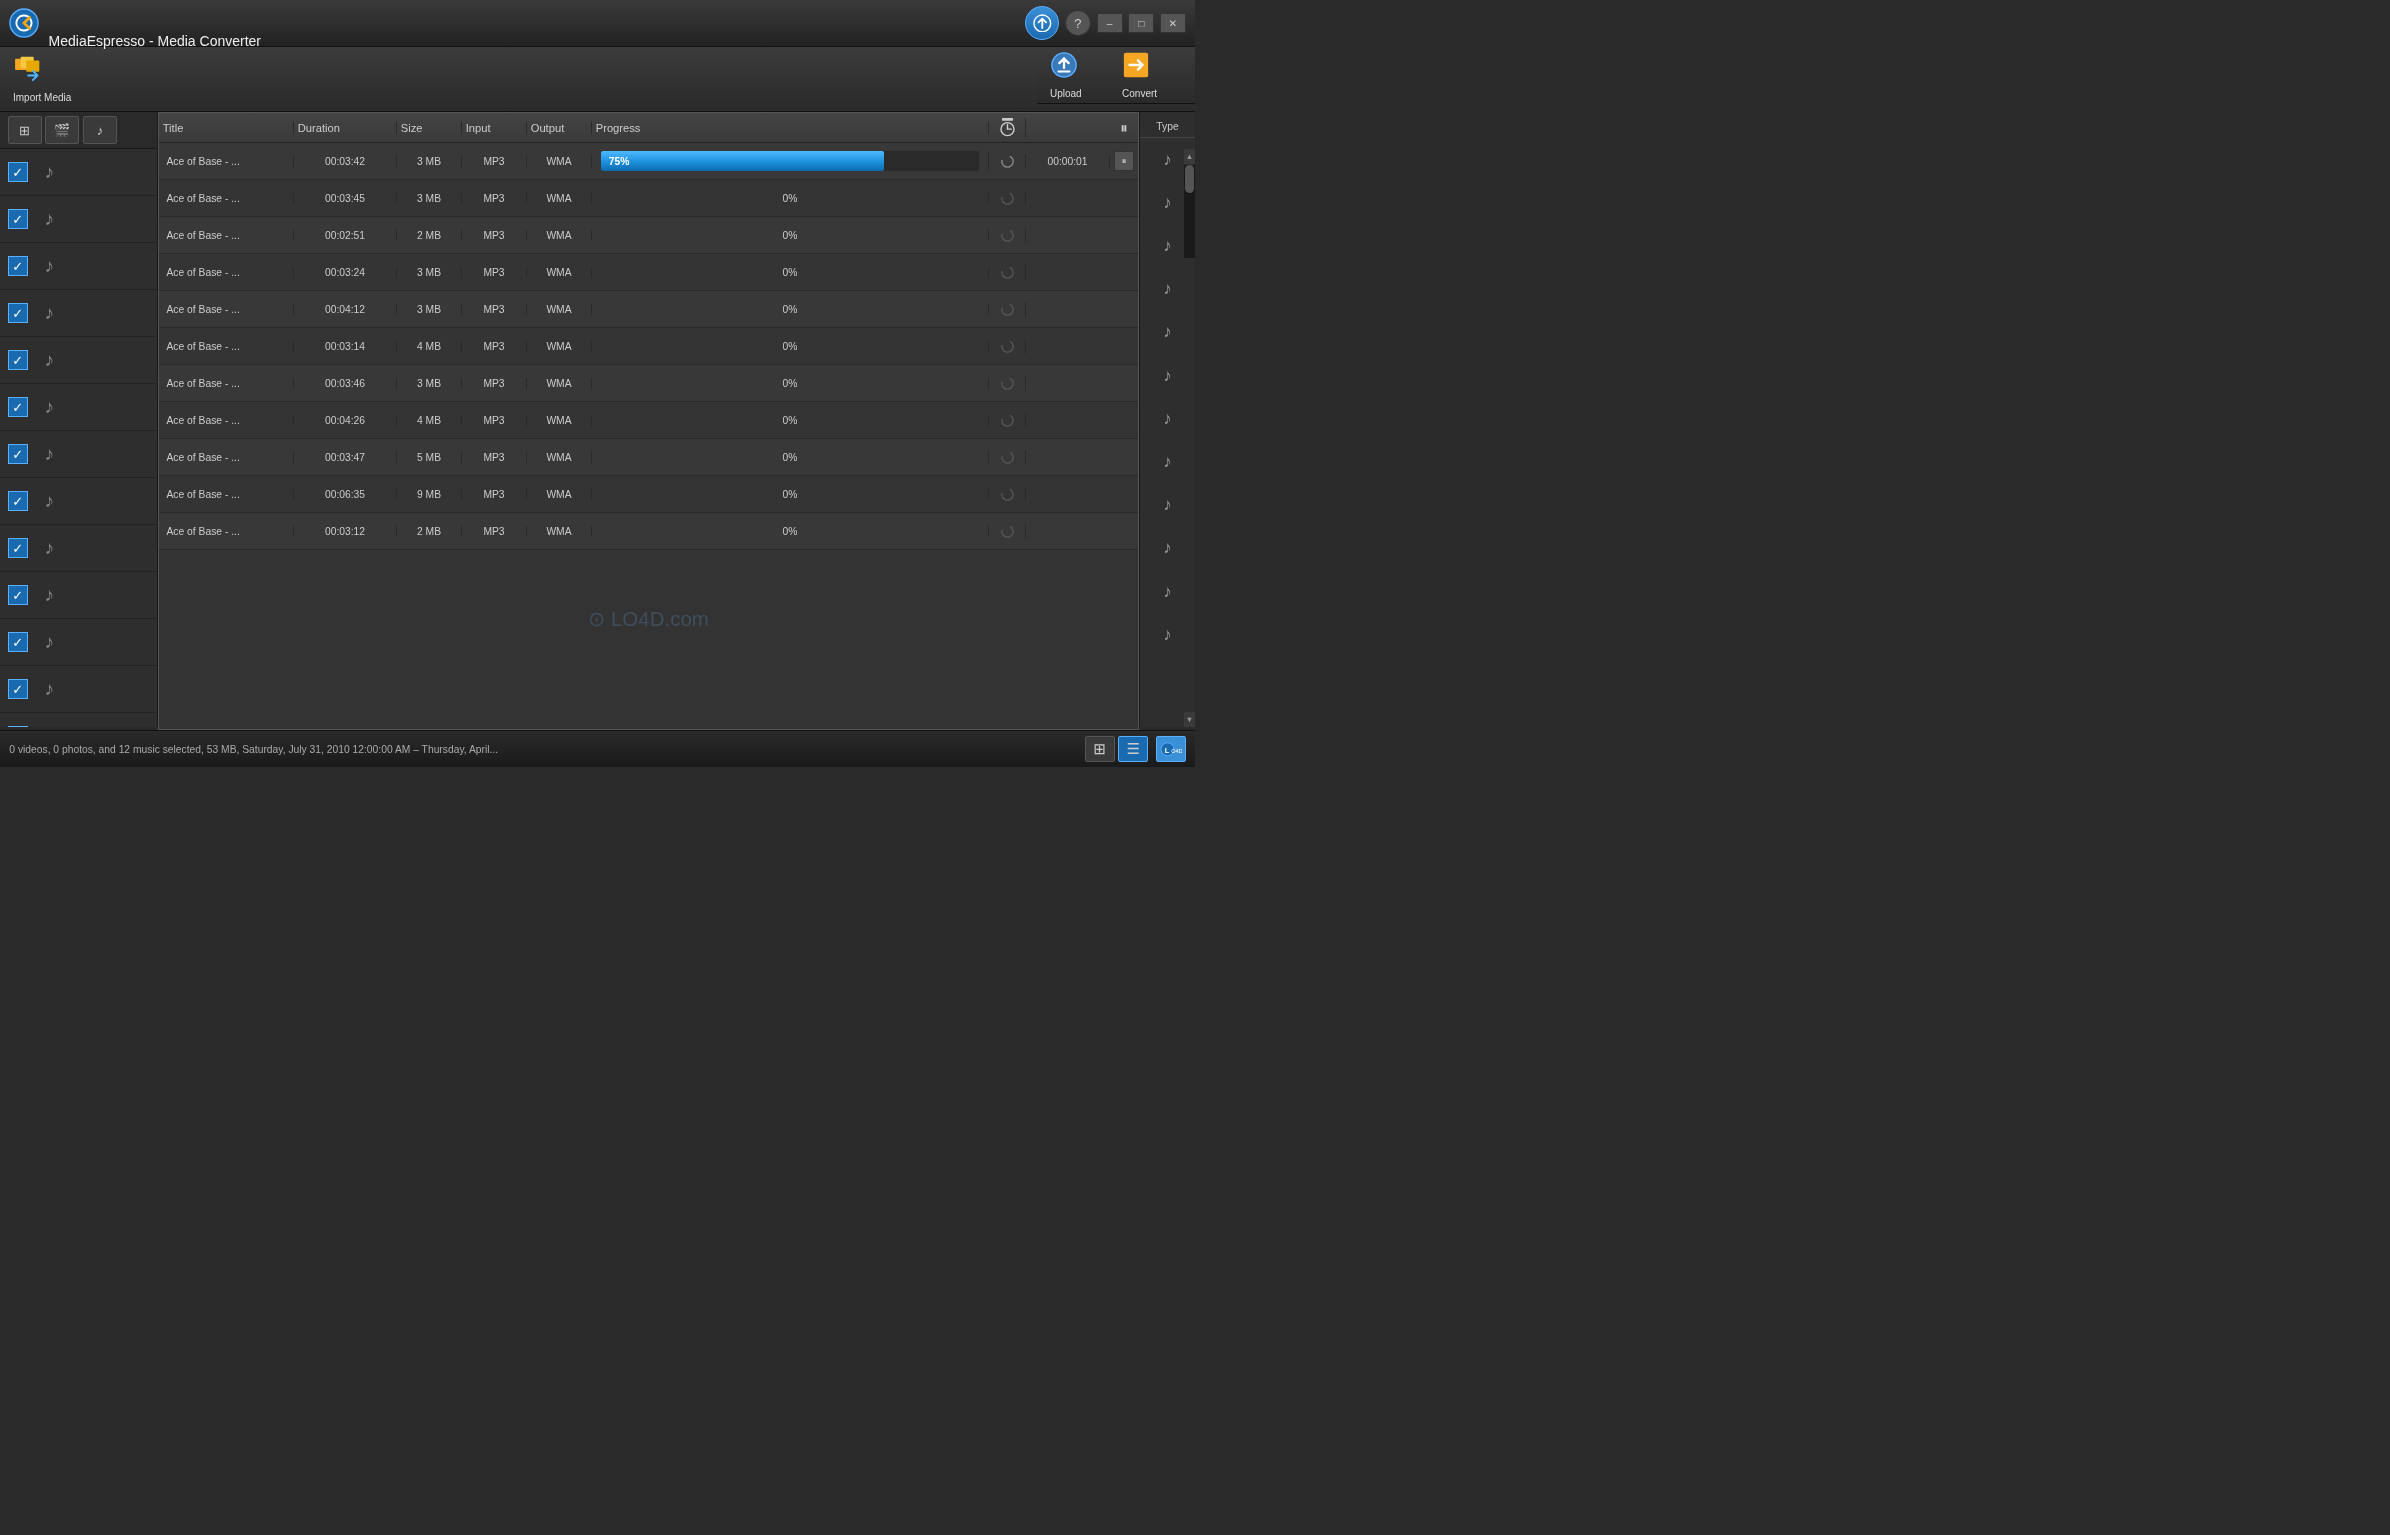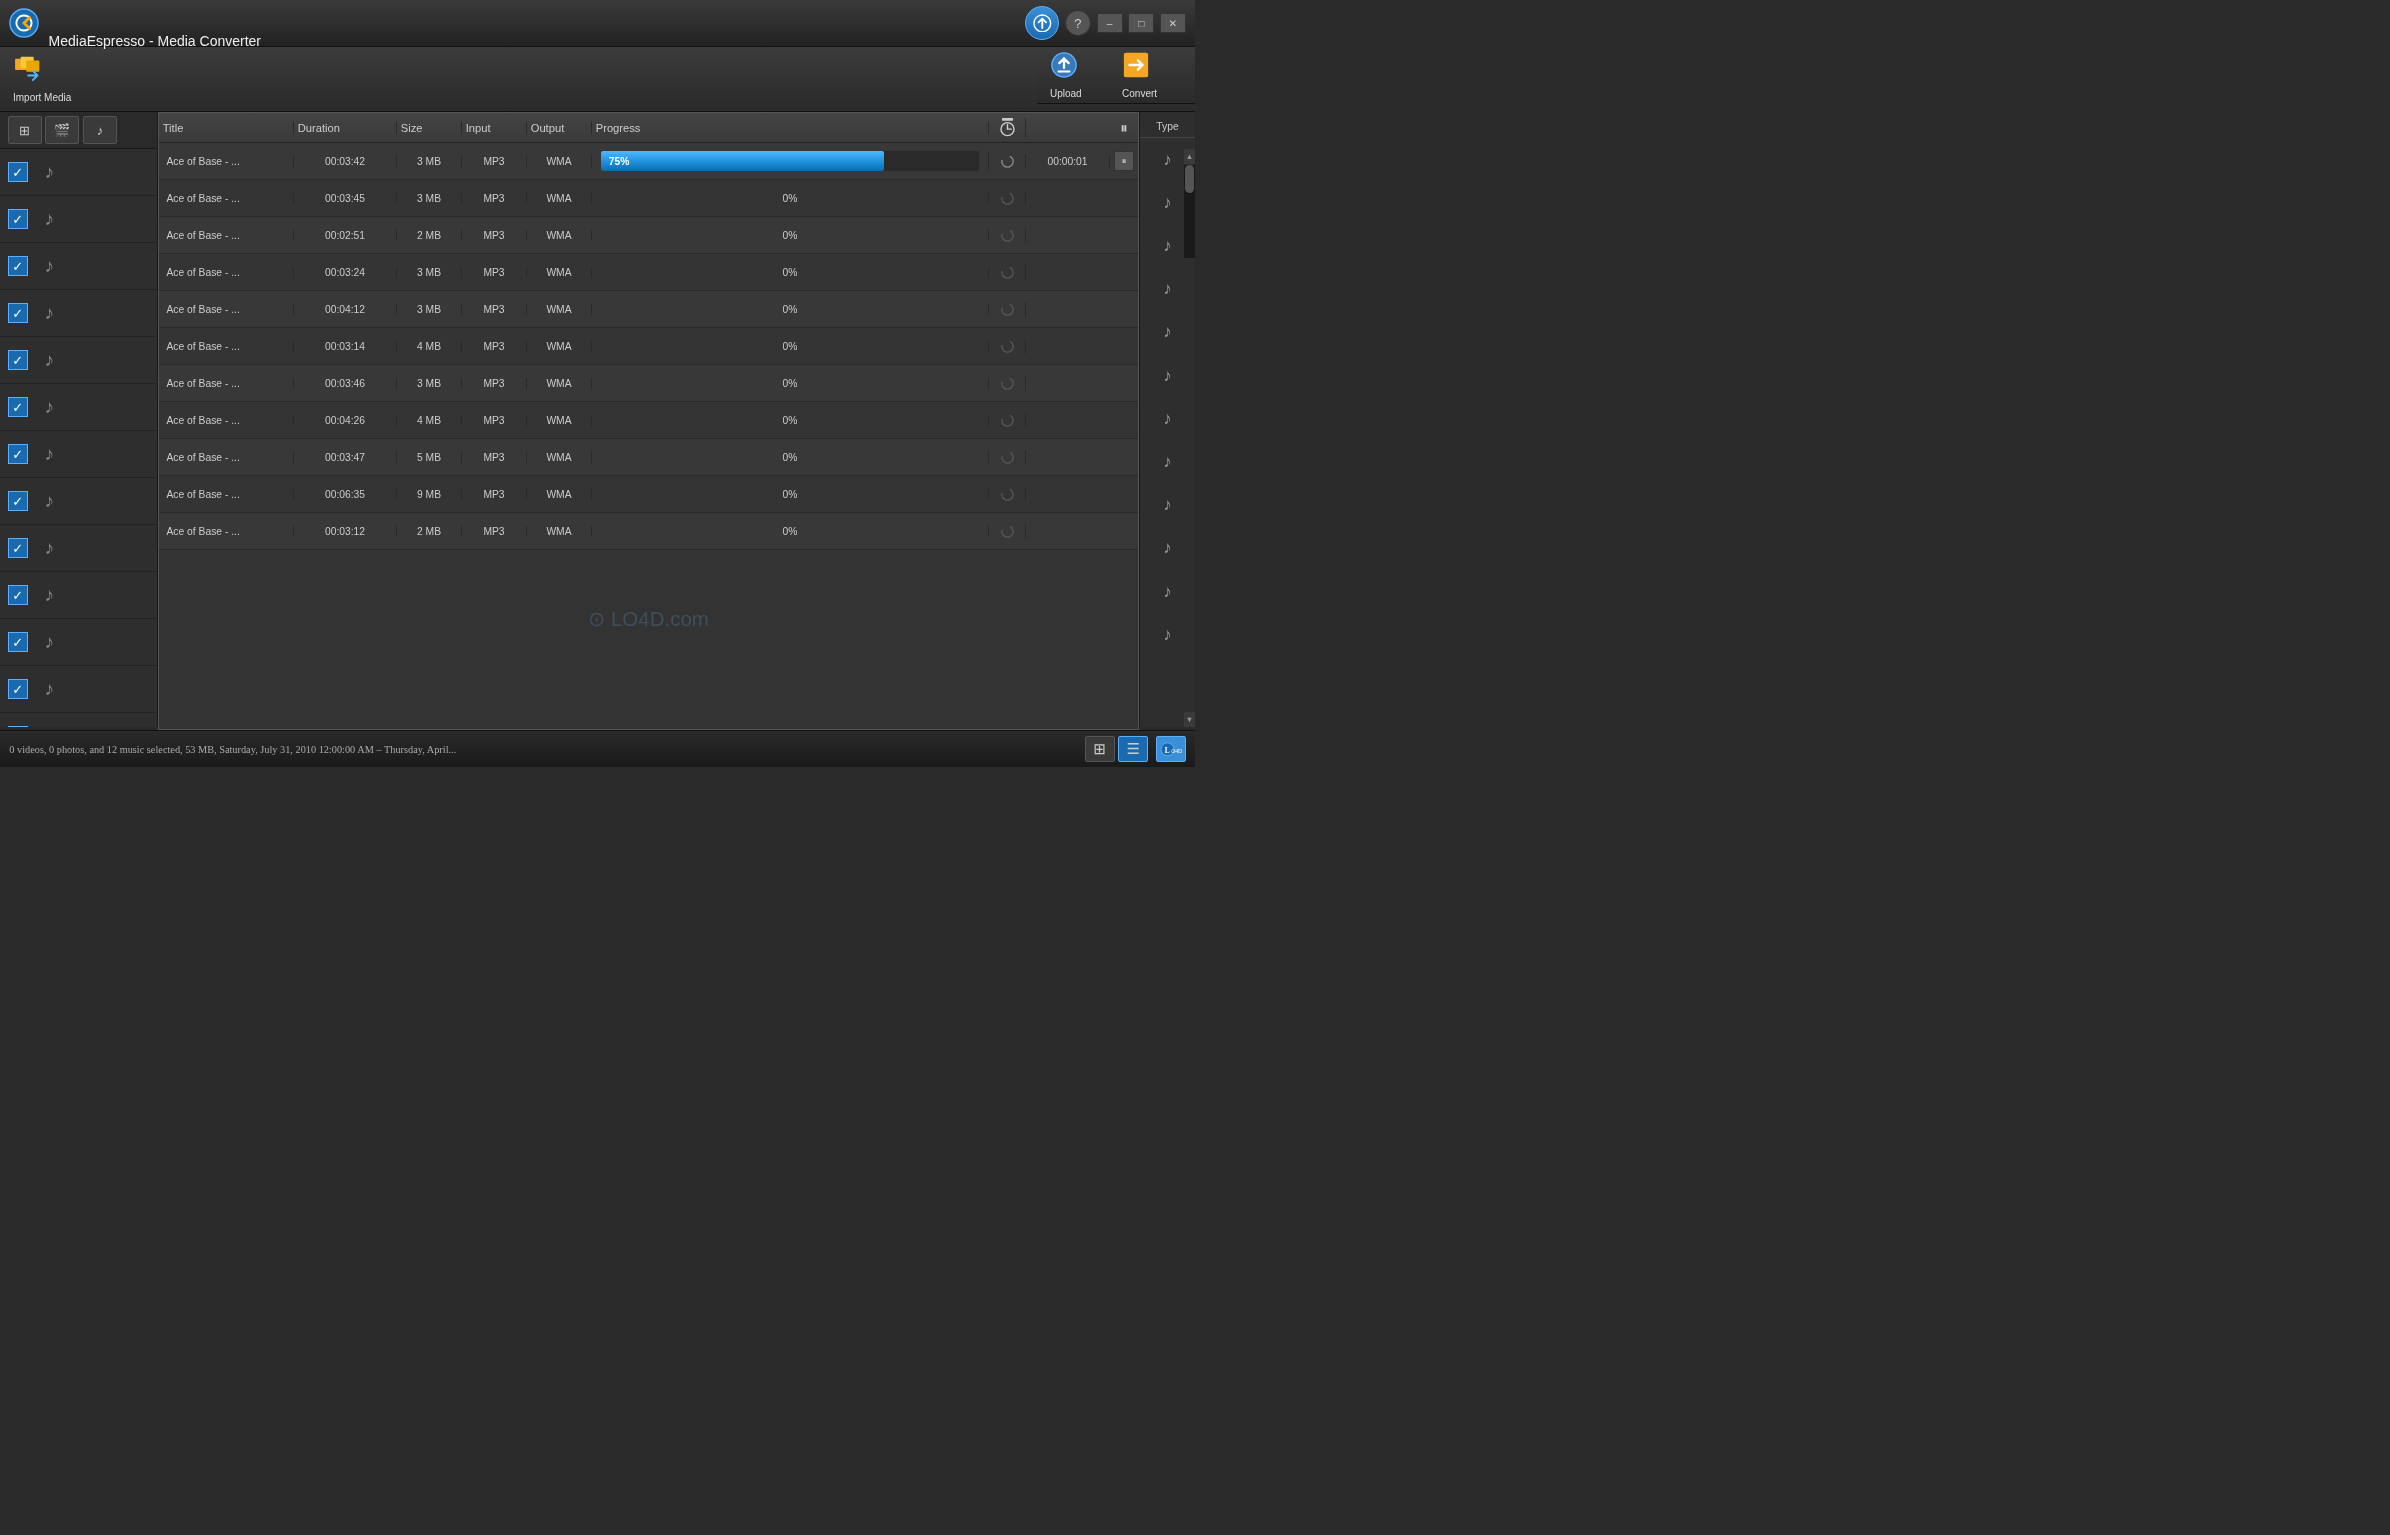--- a/index.html
+++ b/index.html
@@ -436,21 +436,20 @@
       bottom: 0;
       left: 0;
       right: 0;
       height: 37px;
       background: linear-gradient(180deg, #2a2a2a 0%, #1a1a1a 100%);
       border-top: 0.9px solid #111;
       display: flex;
       align-items: center;
       padding: 0 9.3px;
       justify-content: space-between;
-      font-family: Liberation Serif, serif;
     }
     #status-text {
       color: #aaa;
       font-size: 10.3px;
     }
     #view-buttons {
       display: flex;
       gap: 3.7px;
       align-items: center;
     }

